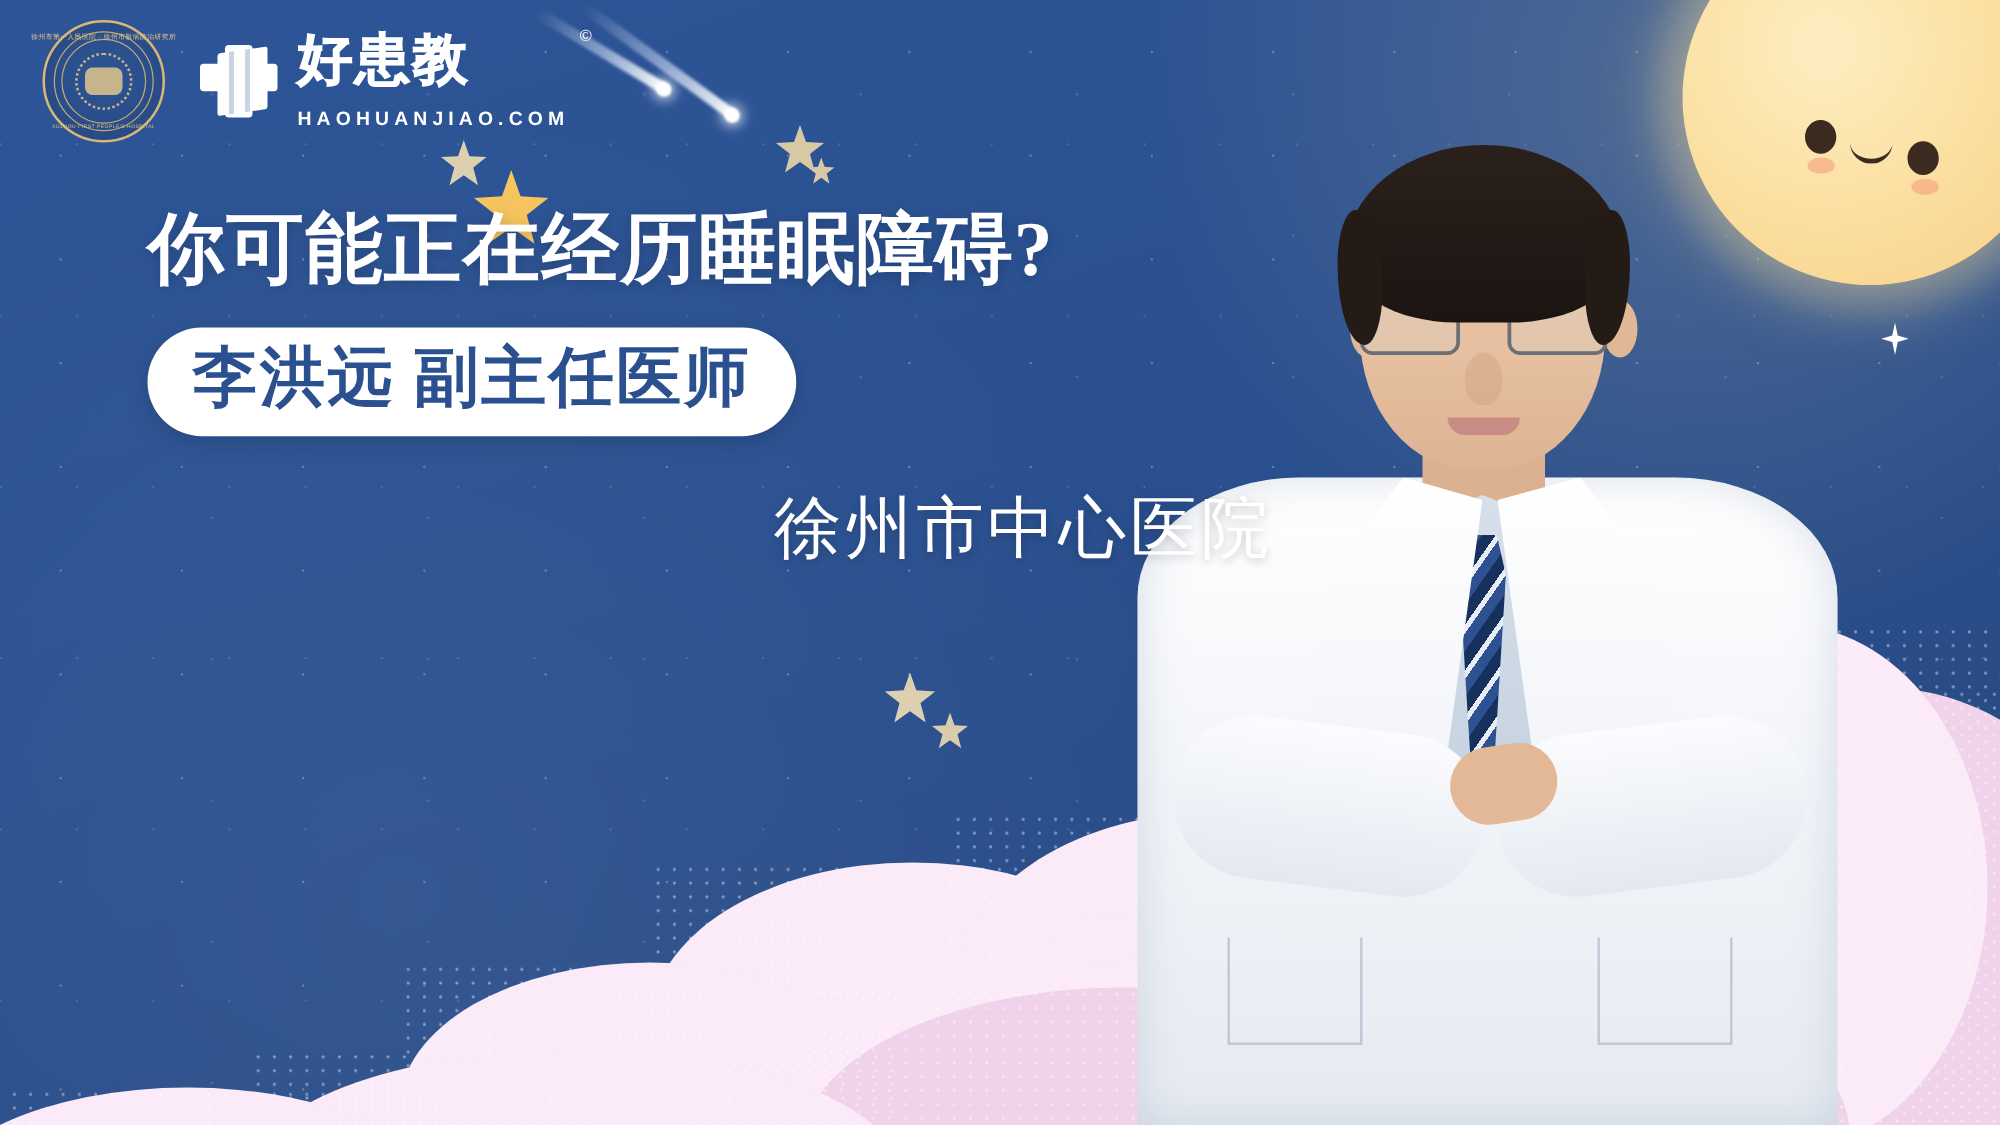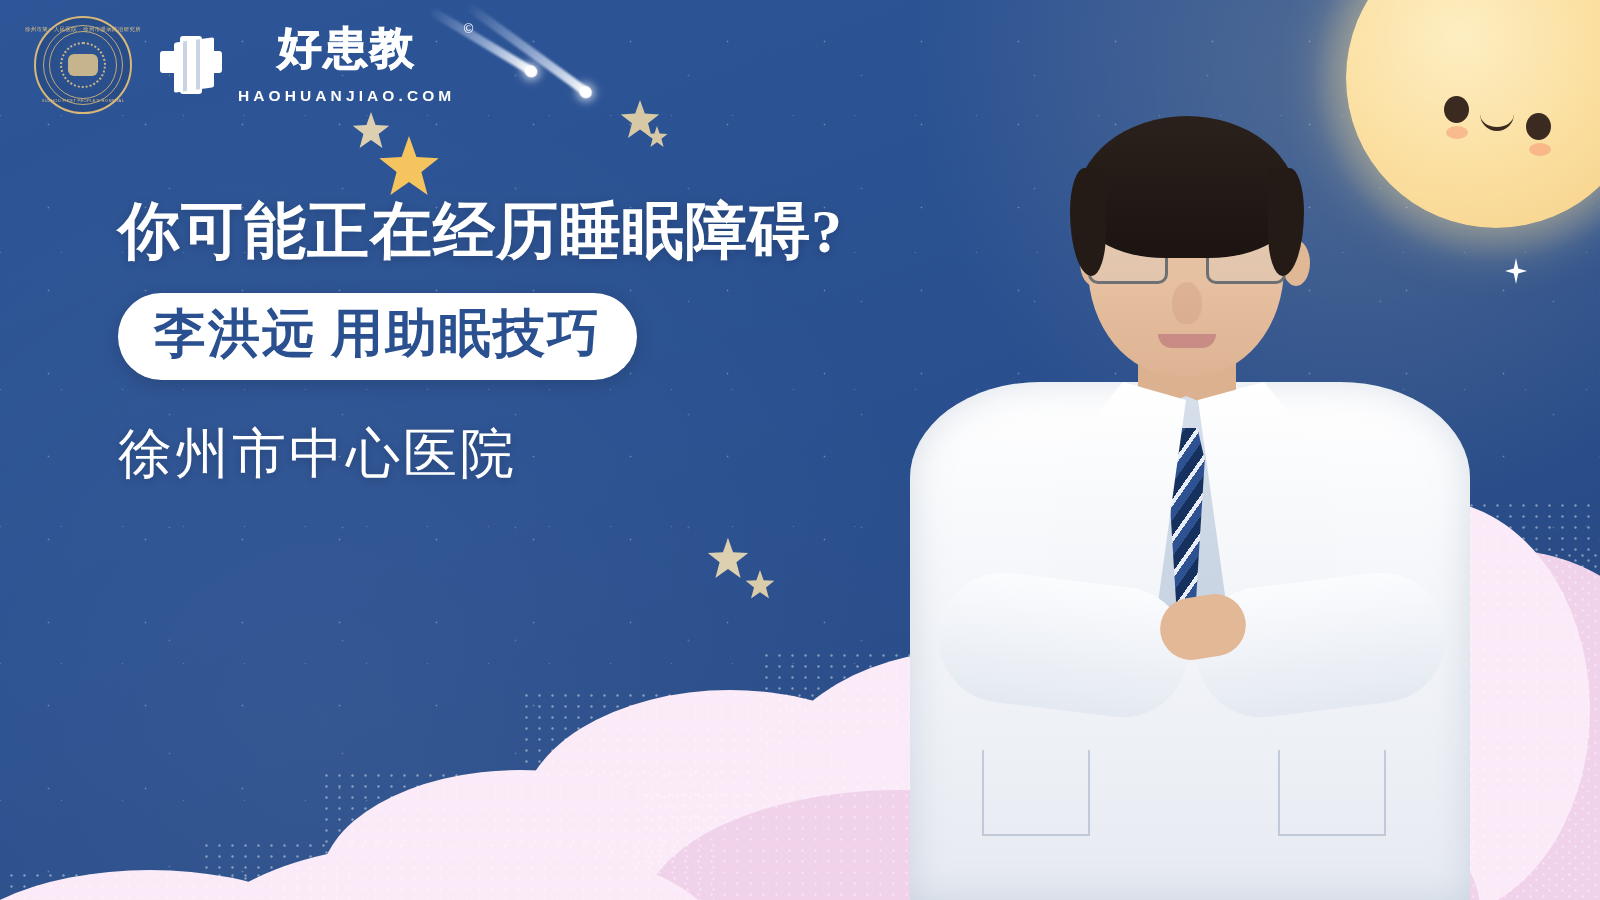--- a/index.html
+++ b/index.html
@@ -176,21 +176,21 @@
     border-radius:70px;
   }
   .arm.l{ left:28px; transform:rotate(7deg); }
   .arm.r{ left:286px; transform:rotate(-7deg); }
   .hand{ position:absolute; top:486px; width:86px; height:62px; background:#e2b896; border-radius:36px; }
   .hand.l{ left:250px; transform:rotate(-9deg);}
   .pocket{ position:absolute; width:108px; height:86px; border:2px solid rgba(150,165,190,.5); border-top:none; top:640px;}
   .pocket.l{ left:72px; } .pocket.r{ left:368px; }
 
   
-  .content { position:absolute; left:118px; top:192px; width:900px; }
+  .content { position:absolute; left:118px; top:161px; width:900px; }
   .headline {
     font-family:"Liberation Serif", "DejaVu Serif", serif;
     color:#ffffff;
     font-weight:700;
     font-size:62px;
     line-height:1.28;
     letter-spacing:1px;
     text-shadow:0 2px 10px rgba(0,0,0,.18);
   }
   .headline .ln { display:block; white-space:nowrap; }
@@ -211,20 +211,21 @@
   }
 
   .hospital {
     margin-top:38px;
     color:#ffffff;
     font-family:"Liberation Sans","DejaVu Sans",sans-serif;
     font-weight:400;
     font-size:54px;
     letter-spacing:3px;
     text-shadow:0 2px 8px rgba(0,0,0,.2);
+    text-align:right;
   }
 
   
   .header { position:absolute; left:34px; top:16px; display:flex; align-items:center; gap:26px; }
 
   .emblem { position:relative; width:98px; height:98px; border-radius:50%;
     background:radial-gradient(circle at 50% 46%, #2e5596 0%, #274b86 72%, #23426f 100%);
     border:2px solid #d9b877; }
   .emblem .ring1, .emblem .ring2 {
     position:absolute; border-radius:50%; border:1px solid rgba(217,184,119,.85);
@@ -242,21 +243,21 @@
   .emblem .arctext{
     position:absolute; inset:0;
     font-size:5px; color:#dfc384; letter-spacing:.4px;
   }
   .emblem .arctext span{
     position:absolute; left:50%; top:8px; transform:translateX(-50%);
     white-space:nowrap; font-size:5.4px;
   }
   .emblem .arctext span.bot{ top:auto; bottom:9px; font-size:4px; }
 
-  .brand { display:flex; align-items:center; gap:14px;text-align:center; }
+  .brand { display:flex; align-items:center; gap:14px; }
   .brand-mark { position:relative; width:66px; height:62px; }
   .brand-mark .cross-v{ position:absolute; left:22px; top:2px; width:22px; height:58px; background:#fff; border-radius:3px;}
   .brand-mark .cross-h{ position:absolute; left:2px; top:17px; width:62px; height:22px; background:#fff; border-radius:3px;}
   .brand-mark .book{
     position:absolute; left:16px; top:6px; width:40px; height:50px;
     background:linear-gradient(90deg,#ffffff 0 9px,#c9d3e4 9px 13px,#ffffff 13px 22px,#c9d3e4 22px 26px,#ffffff 26px 40px);
     transform:skewY(-8deg);
     border-radius:2px;
   }
   .brand-text{ display:flex; flex-direction:column; gap:1px; }
@@ -401,19 +402,19 @@
     </div>
 
   </div>
 
   <div class="content">
 
     <div class="headline">
       <span class="ln">你可能正在经历睡眠障碍?</span>
     </div>
 
-    <div class="badge">李洪远 用助眠技巧</div>
+    <div class="badge">李洪远 副主任医师</div>
 
     <div class="hospital">徐州市中心医院</div>
 
   </div>
 
 </div>
 
 </body></html>

